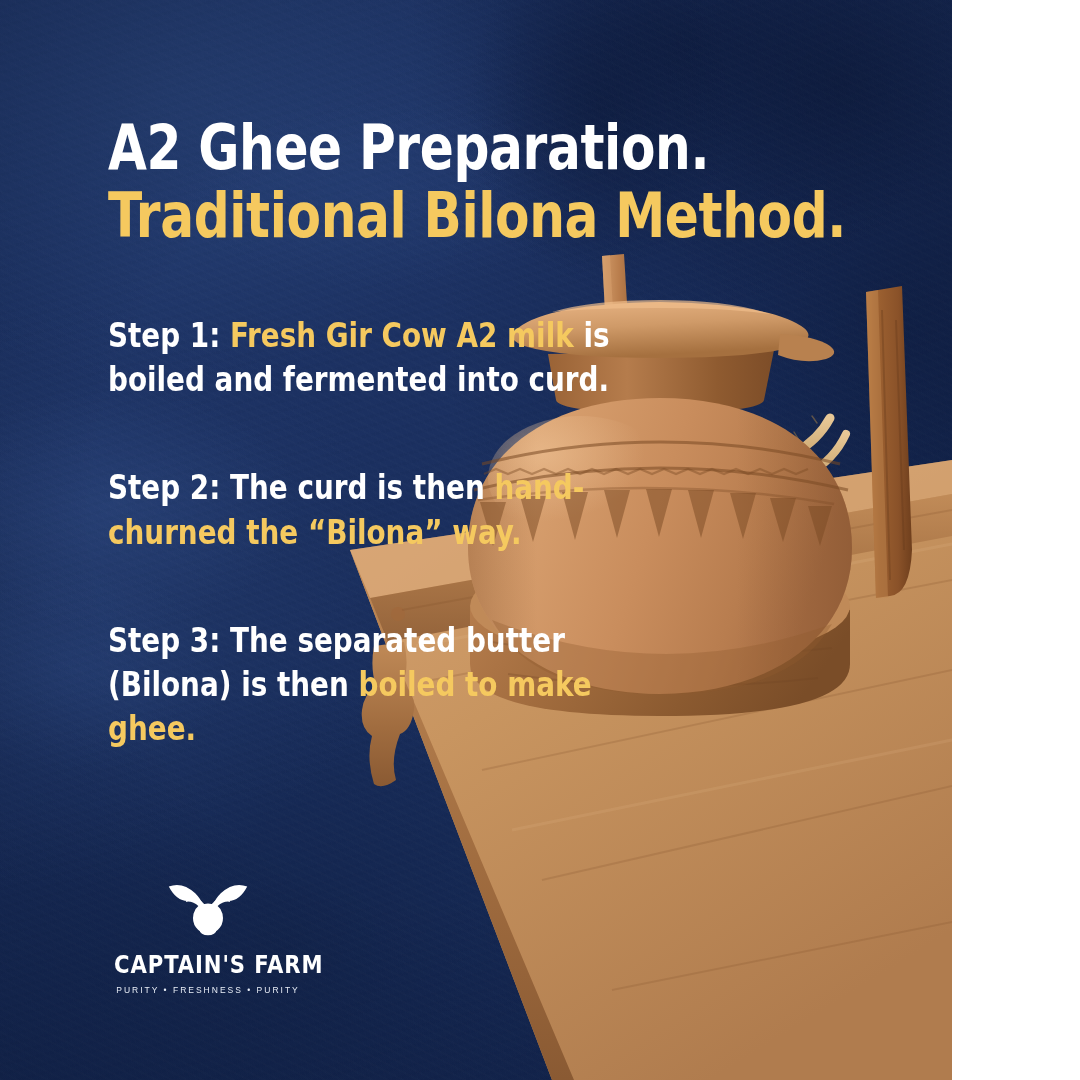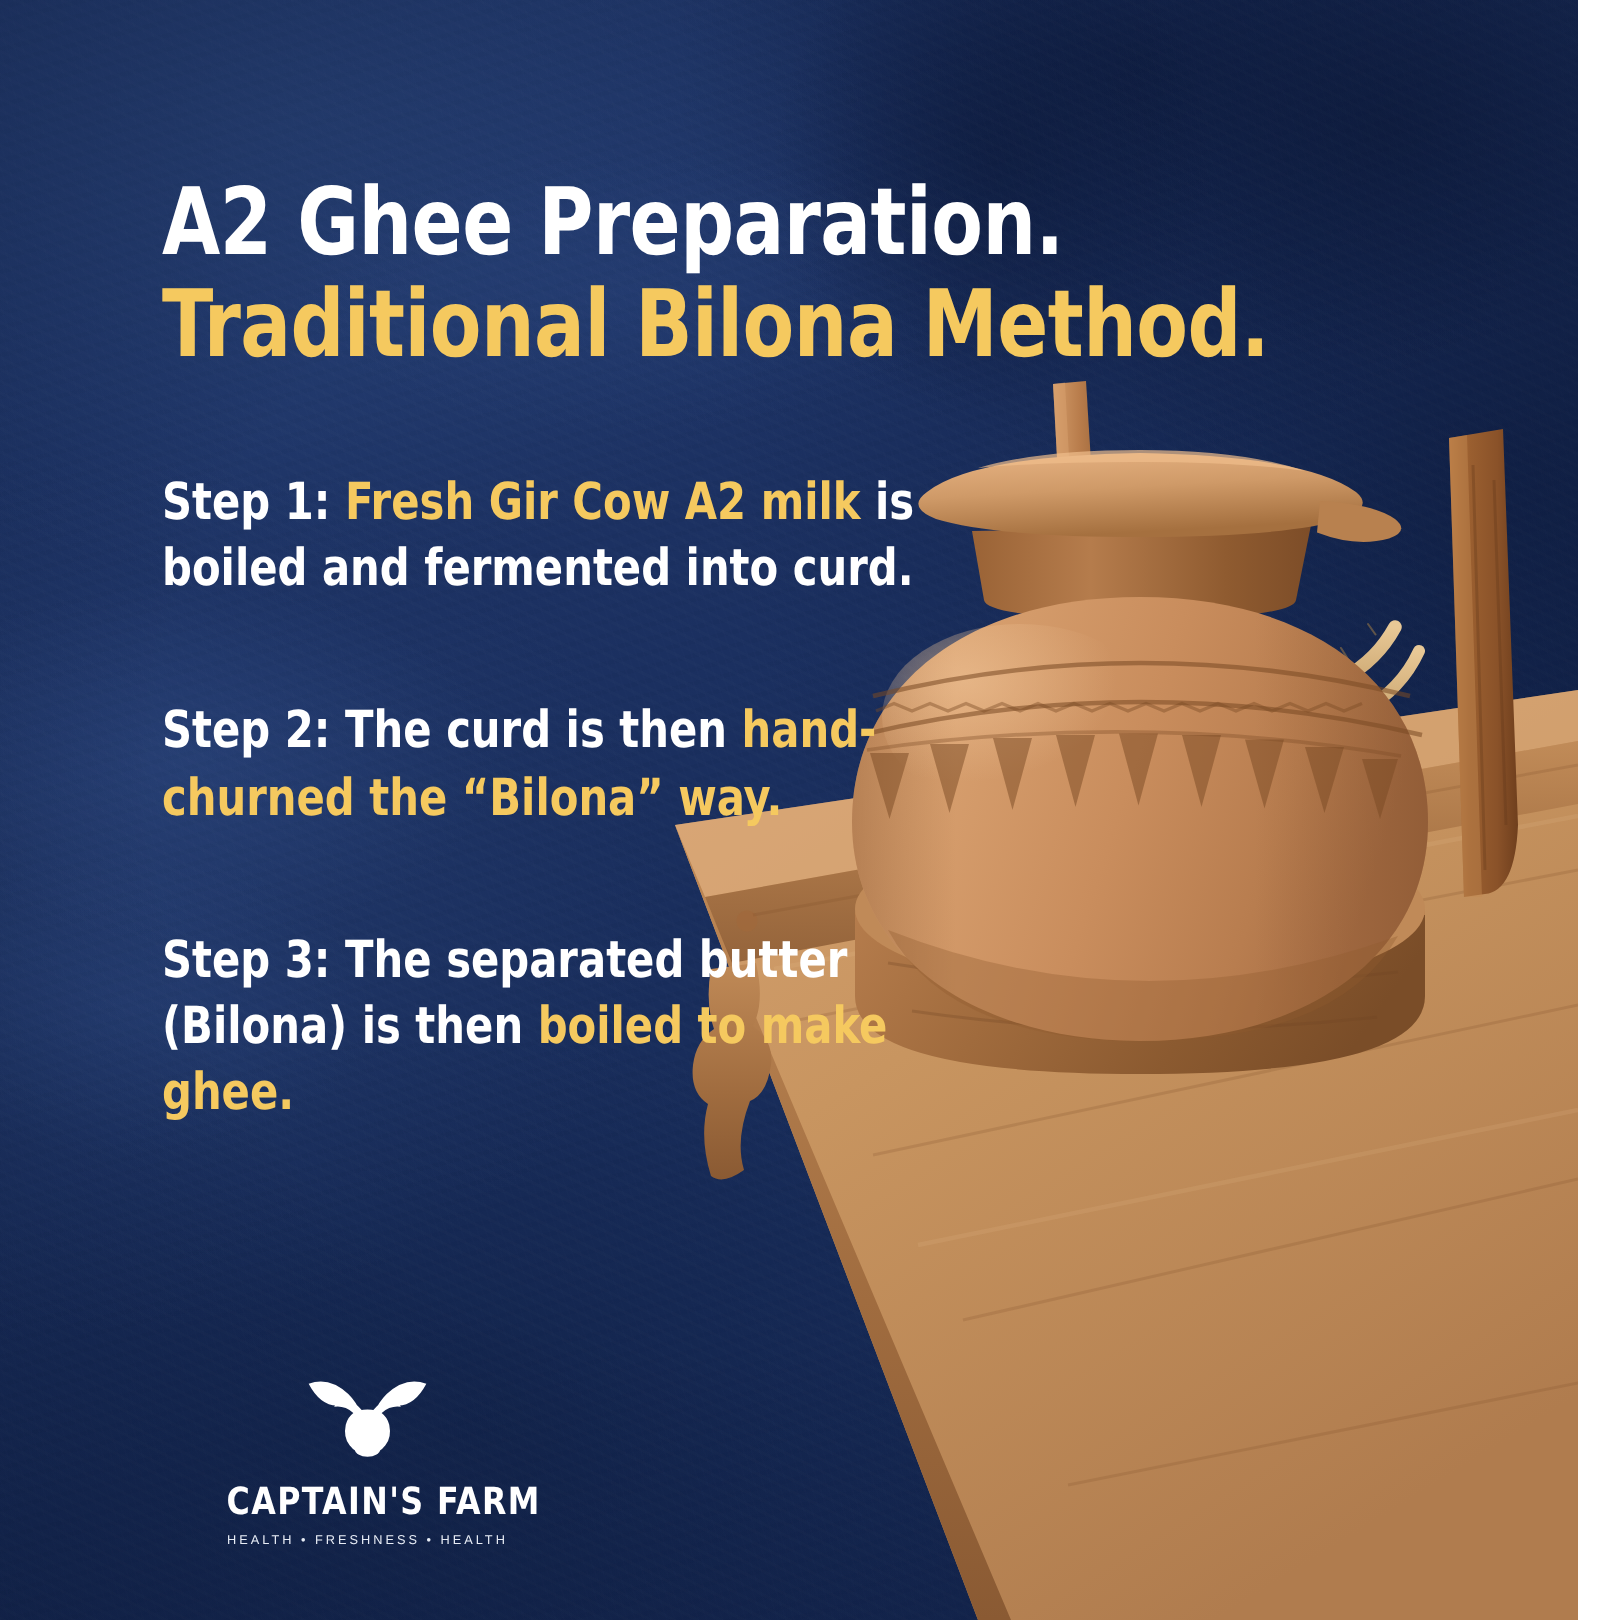--- a/index.html
+++ b/index.html
@@ -5,21 +5,21 @@
   * { margin:0; padding:0; box-sizing:border-box; }
 
   html, body {
     width:1080px; height:1080px;
     overflow:hidden;
     font-family:"Liberation Sans", sans-serif;
   }
 
   .poster {
     position:relative;
-    width:1052px; height:1080px;
+    width:952px; height:1080px;
     background:#1b3263;
     overflow:hidden;
   }
 
   
   .bg-base {
     position:absolute; inset:0;
     background:
       radial-gradient(ellipse 60% 45% at 18% 8%,  rgba(40,66,118,.75) 0%, rgba(40,66,118,0) 62%),
       radial-gradient(ellipse 45% 38% at 72% 4%,  rgba(14,28,63,.70) 0%, rgba(14,28,63,0) 65%),
@@ -78,21 +78,21 @@
     color:#ffffff;
     transform:scaleX(0.91);
     transform-origin:left center;
     margin-bottom:64px;
     max-width:640px;
   }
   .step:last-child { margin-bottom:0; }
   .hl { color:#f5c95f; }
 
   
-  .logo { position:absolute; left:108px; top:914px; width:200px; z-index:6;margin-left:37px; }
+  .logo { position:absolute; left:108px; top:878px; width:200px; z-index:6; }
   .logo-mark { width:86px; height:58px; display:block; margin:0 auto 14px; }
   .logo-name {
     font-family:"Liberation Sans Narrow","DejaVu Sans Condensed","Liberation Sans", sans-serif;
     font-weight:700;
     font-size:25px;
     letter-spacing:1.0px;
     color:#ffffff;
     text-align:center;
     transform:scaleX(0.94);
     white-space:nowrap;
@@ -316,16 +316,16 @@
   <div class="logo">
     <svg class="logo-mark" viewBox="0 0 100 68">
       <path d="M4 10 q16 -6 31 8 q7 7 9 14 q-9 -5 -18 -5 q-13 0 -22 -17 Z" fill="#ffffff"></path>
       <path d="M96 10 q-16 -6 -31 8 q-7 7 -9 14 q9 -5 18 -5 q13 0 22 -17 Z" fill="#ffffff"></path>
       <path d="M26 23 q12 -2 20 8 q3 4 4 8 l-7 0 q-3 -7 -10 -10 q-5 -2 -9 -1 Z" fill="#ffffff"></path>
       <path d="M74 23 q-12 -2 -20 8 q-3 4 -4 8 l7 0 q3 -7 10 -10 q5 -2 9 -1 Z" fill="#ffffff"></path>
       <path d="M50 30 q14 0 17 12 q2 10 -3 16 q-5 7 -14 7 q-9 0 -14 -7 q-5 -6 -3 -16 q3 -12 17 -12 Z" fill="#ffffff"></path>
       <ellipse cx="50" cy="61" rx="10" ry="6" fill="#ffffff"></ellipse>
     </svg>
     <div class="logo-name">CAPTAIN'S FARM</div>
-    <div class="logo-tagline">HEALTH • FRESHNESS • HEALTH</div>
+    <div class="logo-tagline">PURITY • FRESHNESS • PURITY</div>
   </div>
 
 </div>
 
 </body></html>

